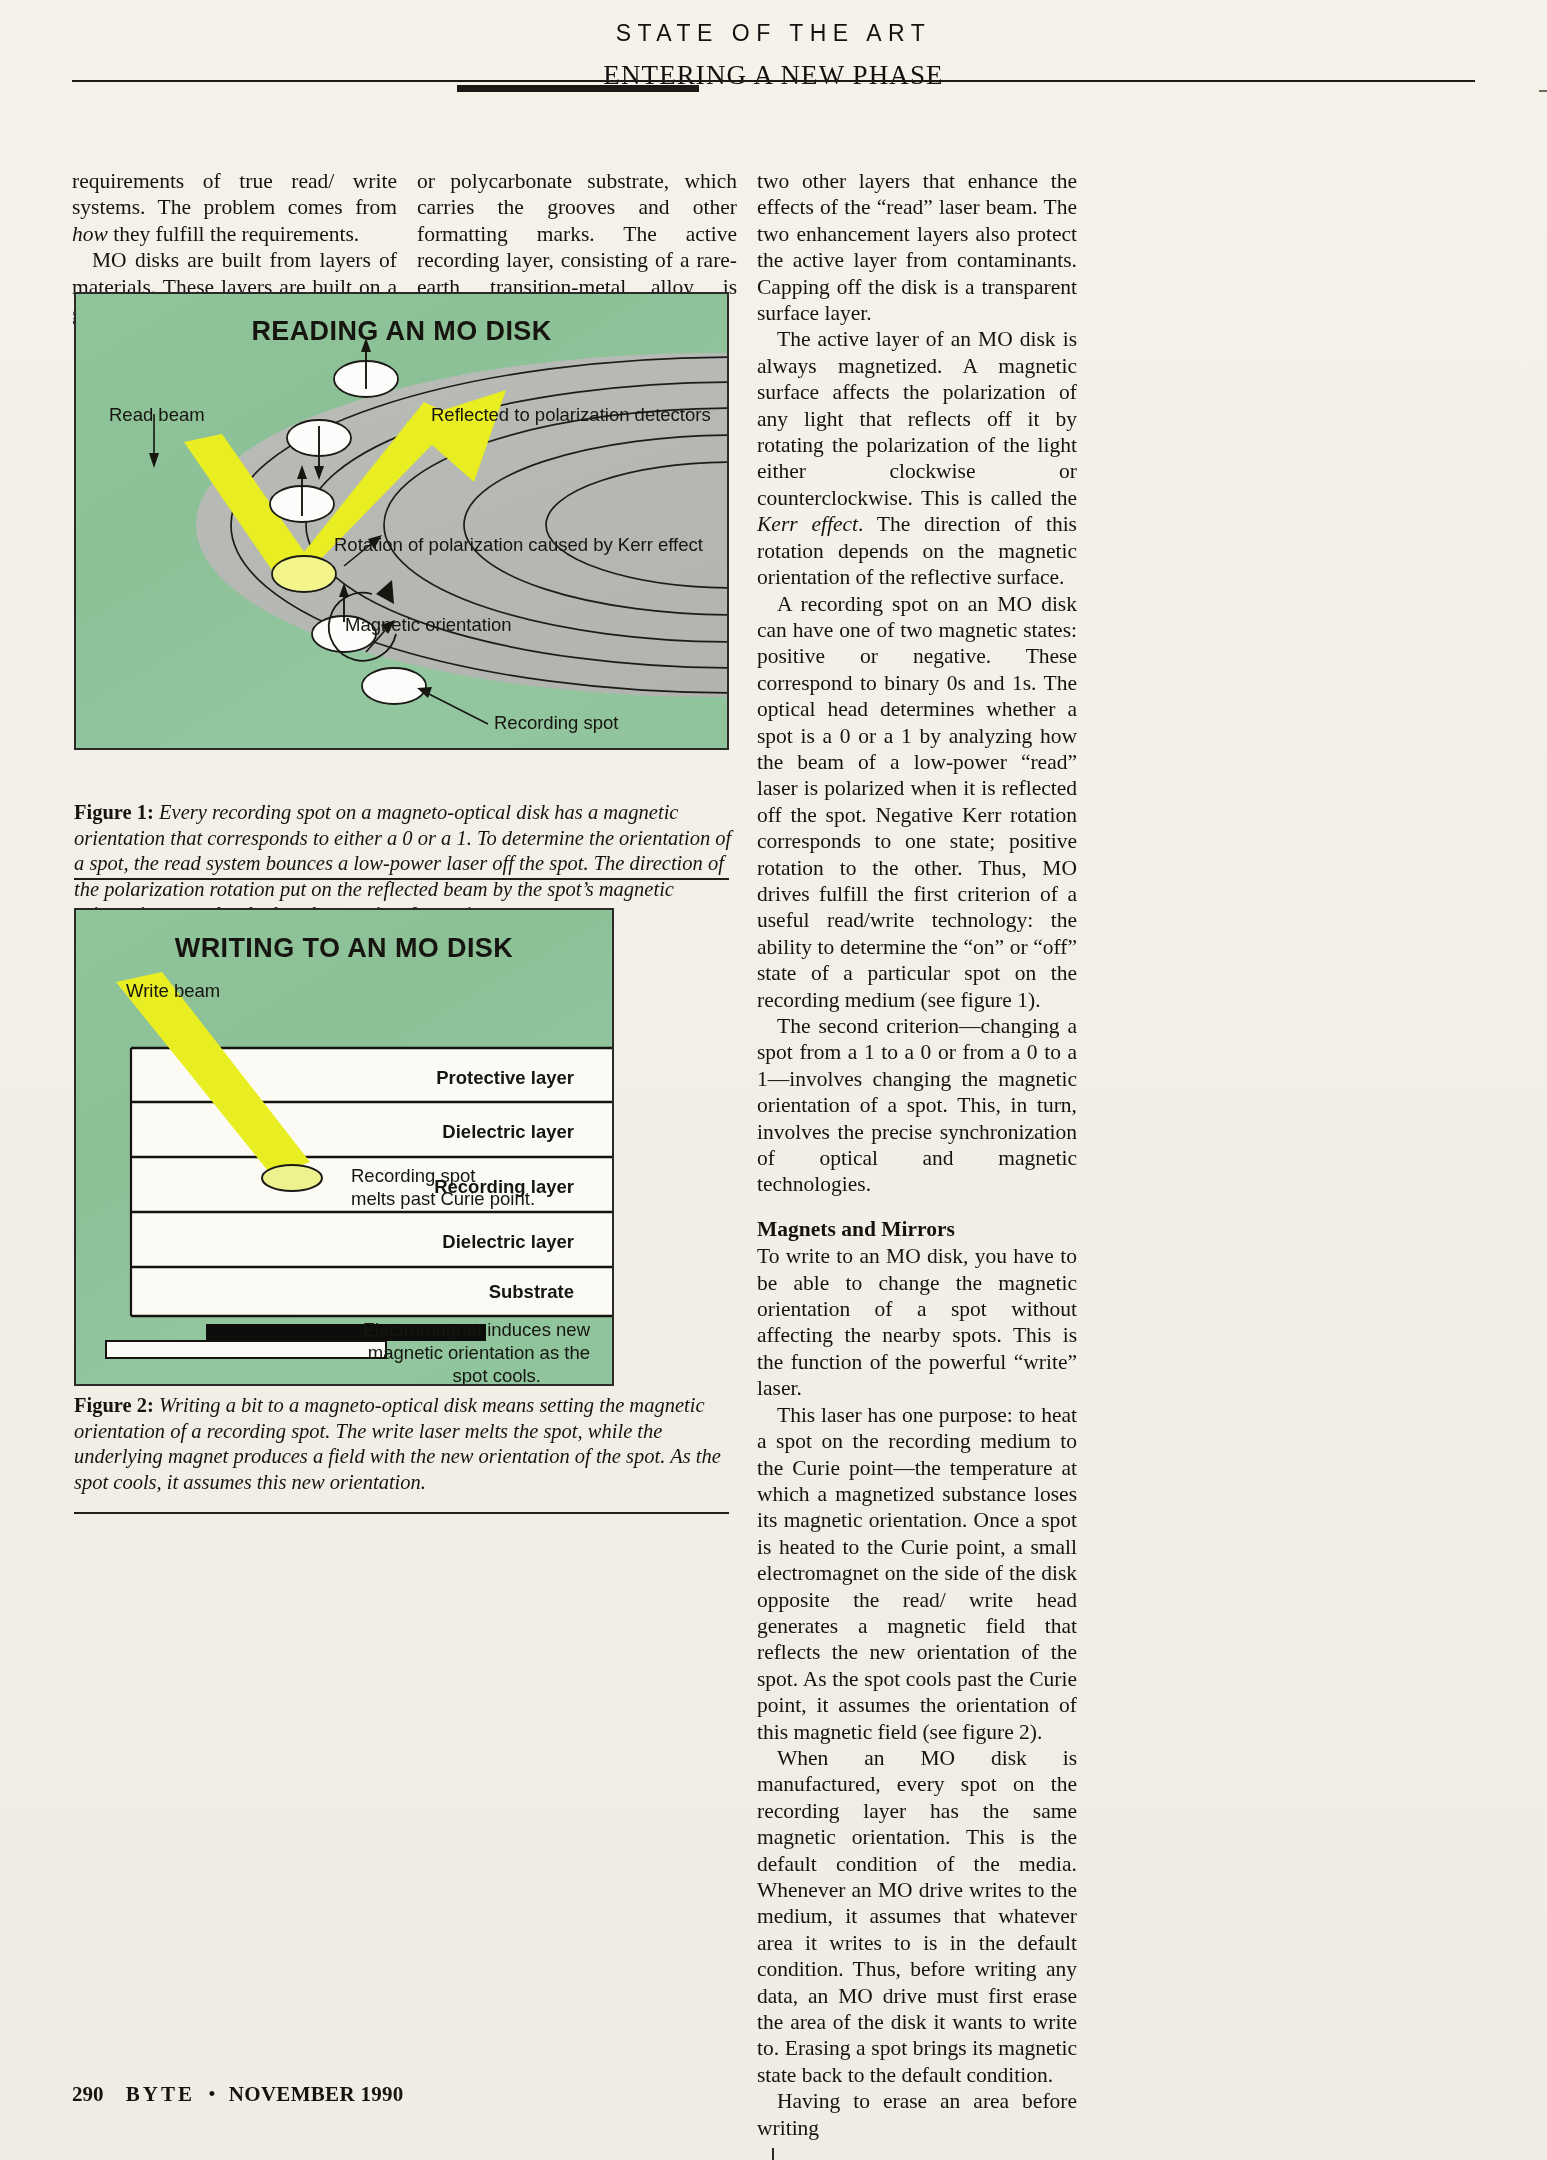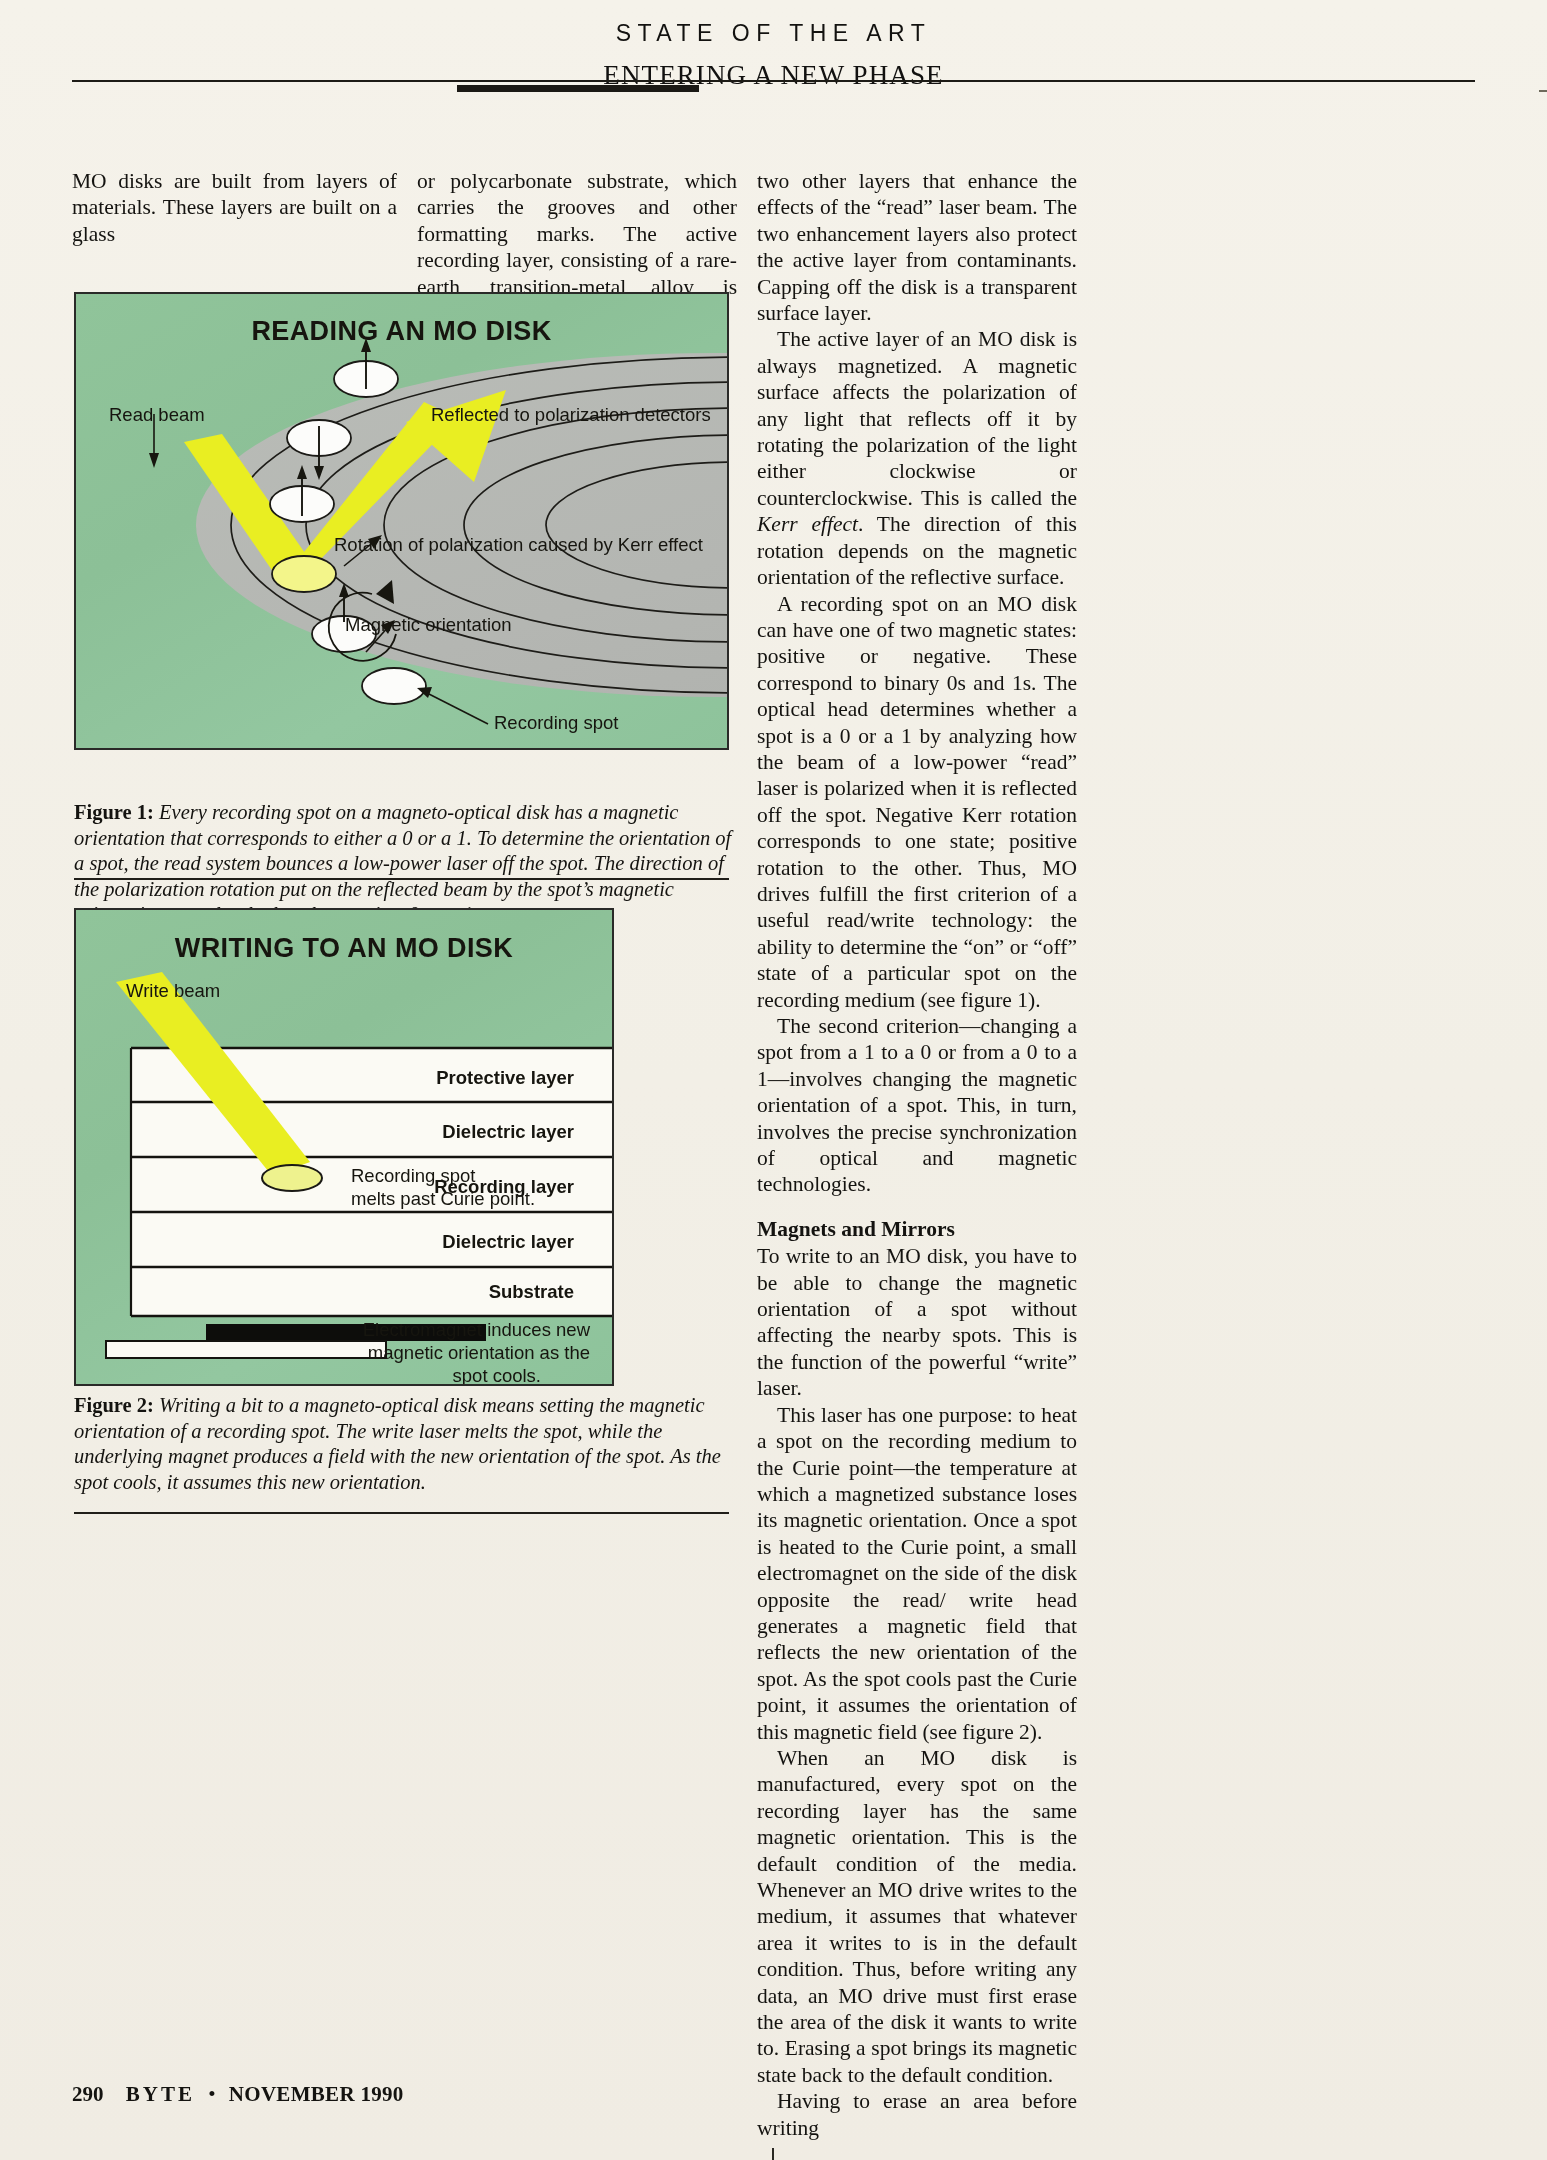--- a/index.html
+++ b/index.html
@@ -161,20 +161,21 @@
 
   <div class="masthead">
     <div class="kicker">STATE OF THE ART</div>
     <div class="dept">ENTERING A NEW PHASE</div>
   </div>
   <div class="rule-thin"></div>
   <div class="rule-thick"></div>
   <div class="edge-tick"></div>
 
   <div class="col col1">
+    <p>requirements of true read/ write systems. The problem comes from <em>how</em> they fulfill the requirements.</p>
     <p>MO disks are built from layers of materials. These layers are built on a glass</p>
   </div>
 
   <div class="col col2">
     <p>or polycarbonate substrate, which carries the grooves and other formatting marks. The active recording layer, consisting of a rare-earth, transition-metal alloy, is normally sandwiched between</p>
   </div>
 
   <div class="col col3">
     <p>two other layers that enhance the effects of the “read” laser beam. The two enhancement layers also protect the active layer from contaminants. Capping off the disk is a transparent surface layer.</p>
     <p>The active layer of an MO disk is always magnetized. A magnetic surface affects the polarization of any light that reflects off it by rotating the polarization of the light either clockwise or counterclockwise. This is called the <em>Kerr effect</em>. The direction of this rotation depends on the magnetic orientation of the reflective surface.</p>

